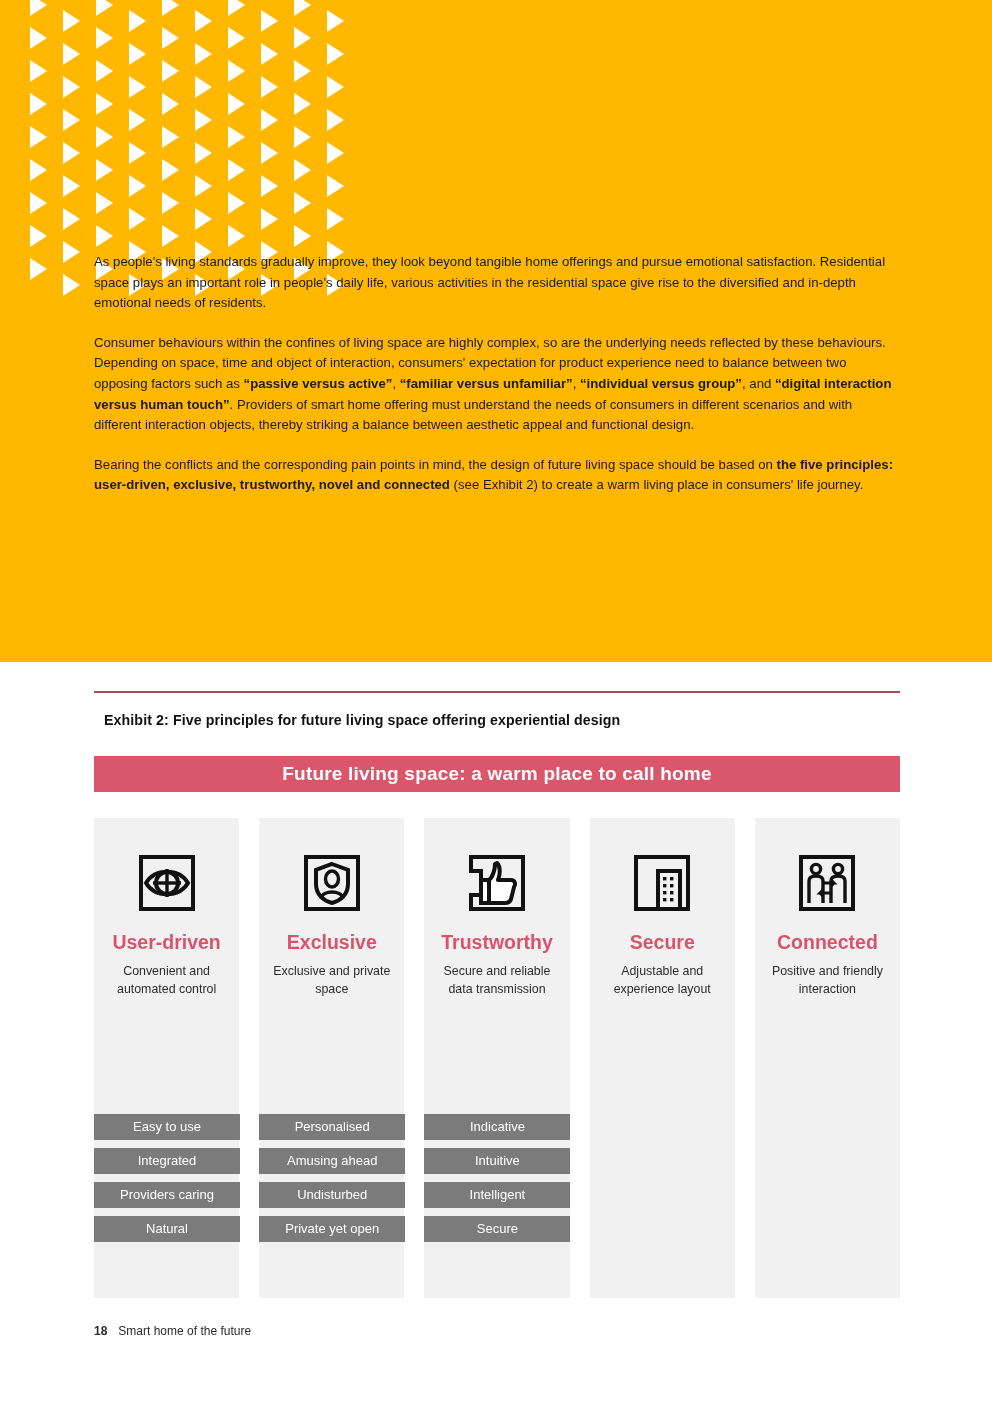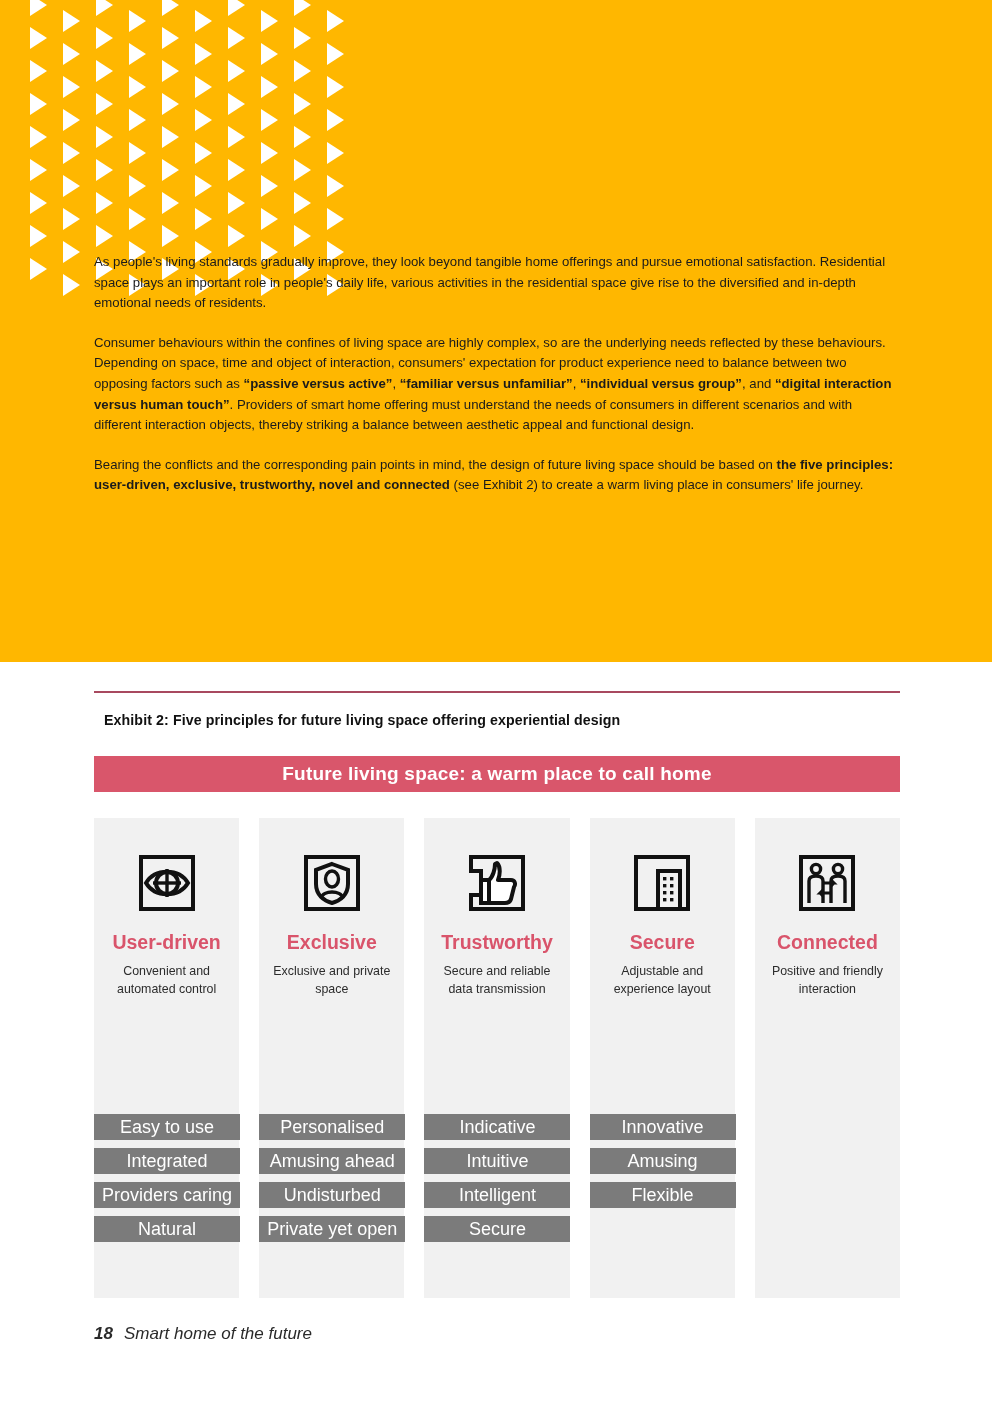--- a/index.html
+++ b/index.html
@@ -69,27 +69,27 @@
     margin-top:9px;font-size:12.4px;color:#2c2c2c;text-align:center;
     line-height:18.4px;padding:0 6px;
   }
   .tags{
     position:absolute;left:0;top:296px;width:146px;
     display:flex;flex-direction:column;gap:8px;
   }
   .tag{
     height:26px;background:#7b7b7b;color:#ffffff;
     display:flex;align-items:center;justify-content:center;
-    font-size:18px;line-height:26px;white-space:nowrap;
+    font-size:13px;line-height:26px;white-space:nowrap;
   }
 
   
   .footer{
     position:absolute;left:94px;top:1324px;
-    font-size:17px;color:#2a2a2a;font-style:italic;
+    font-size:12px;color:#2a2a2a;
   }
   .footer .pg{font-weight:bold;margin-right:11px;}
 </style>
 </head>
 <body>
 
 <div class="hero">
   <div class="tri-pattern" id="triPattern">
       <div class="tri" style="left: 0px; top: 0px;"></div>
       <div class="tri" style="left: 0px; top: 33px;"></div>
@@ -263,25 +263,20 @@
             <rect x="38" y="29" width="3.4" height="3.4"></rect>
         <rect x="31" y="36" width="3.4" height="3.4"></rect>
             <rect x="38" y="36" width="3.4" height="3.4"></rect>
         <rect x="31" y="43" width="3.4" height="3.4"></rect>
             <rect x="38" y="43" width="3.4" height="3.4"></rect>
       </g>
     </svg>
       </div>
       <div class="principle">Secure</div>
       <div class="subtitle">Adjustable and experience layout</div>
-      <div class="tags">
-        <div class="tag">Innovative</div>
-        <div class="tag">Amusing</div>
-        <div class="tag">Flexible</div>
-      </div>
     </div>
     <div class="col">
       <div class="icon-wrap">
     <svg width="60" height="58" viewBox="0 0 60 58">
       <rect x="4" y="2" width="52" height="52" fill="none" stroke="#111" stroke-width="4"></rect>
       <circle cx="19" cy="14" r="4.6" fill="none" stroke="#111" stroke-width="3.4"></circle>
       <path d="M12 48 L12 26 C12 22, 15 21, 19 21 C23 21, 26 22, 26 26 L26 48" fill="none" stroke="#111" stroke-width="3.4"></path>
       <circle cx="41" cy="14" r="4.6" fill="none" stroke="#111" stroke-width="3.4"></circle>
       <path d="M34 48 L34 26 C34 22, 37 21, 41 21 C45 21, 48 22, 48 26 L48 48" fill="none" stroke="#111" stroke-width="3.4"></path>
       <path d="M26 28 L37 28 L34 25 M37 28 L34 31" fill="none" stroke="#111" stroke-width="3"></path>

